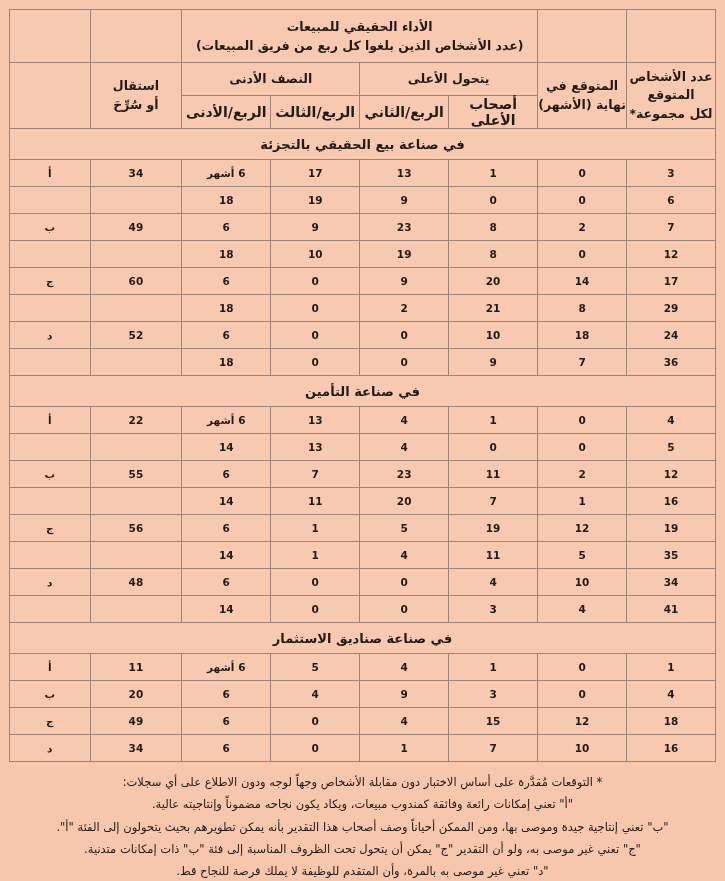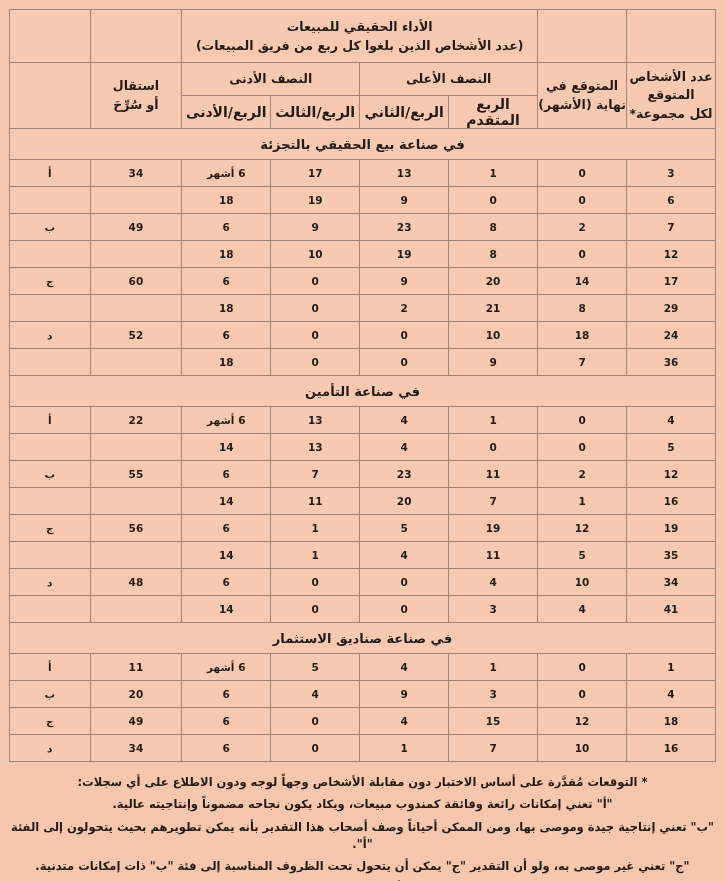--- a/index.html
+++ b/index.html
@@ -67,21 +67,21 @@
   .months-cell { font-size: 10.5px; margin-top: 35px; }
   .footnotes {
     width: 707px;
     margin: 12px auto 0 auto;
     text-align: center;
     direction: rtl;
   }
   .footnotes p {
     margin: 0 0 5px 0;
     font-size: 11.5px;
-    font-weight: bold;
+    font-weight: normal;
     color: #241a14;
     line-height: 1.5;
   }
 </style>
 </head>
 <body>
 
 <div id="page">
 
   <table class="main">
@@ -109,30 +109,30 @@
       </tr>
       <tr>
         <td class="hdr-mid" rowspan="2">
           <span class="l1">عدد الأشخاص المتوقع</span>
           <span class="l2">لكل مجموعة*</span>
         </td>
         <td class="hdr-mid" rowspan="2">
           <span class="l1">المتوقع في</span>
           <span class="l2">نهاية (الأشهر)</span>
         </td>
-        <td class="hdr-mid" colspan="2">النصف الأعلى</td>
+        <td class="hdr-mid" colspan="2">يتحول الأعلى</td>
         <td class="hdr-mid" colspan="2">النصف الأدنى</td>
         <td class="hdr-mid" rowspan="2">
           <span class="l1">استقال</span>
           <span class="l2">أو سُرِّحَ</span>
         </td>
         <td class="hdr-mid" rowspan="2"></td>
       </tr>
       <tr>
-        <td class="hdr-sub">الربع المتقدم</td>
+        <td class="hdr-sub">أصحاب الأعلى</td>
         <td class="hdr-sub">الربع/الثاني</td>
         <td class="hdr-sub">الربع/الثالث</td>
         <td class="hdr-sub">الربع/الأدنى</td>
       </tr>
     </thead>
 
     <tbody id="table-body">
         <tr>
           <td class="section-title" colspan="8">في صناعة بيع الحقيقي بالتجزئة</td>
         </tr>

